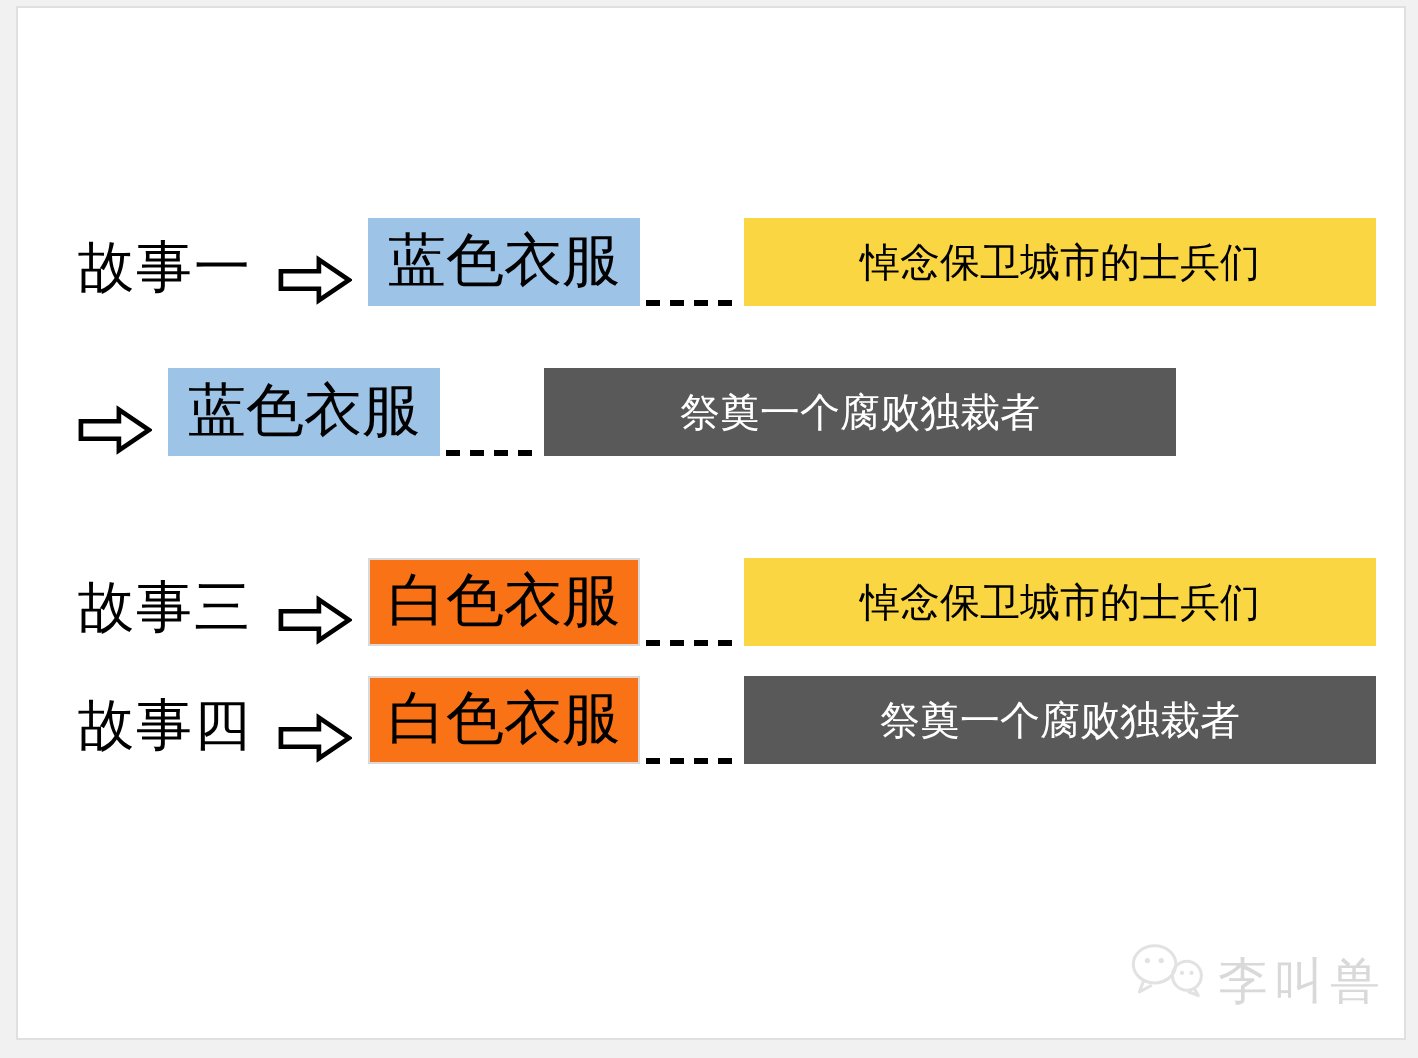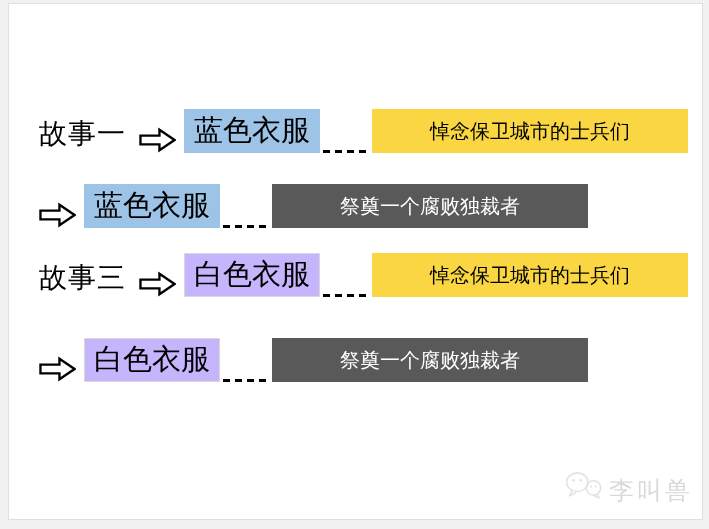--- a/index.html
+++ b/index.html
@@ -24,21 +24,21 @@
   .row {
     position: absolute;
     left: 30px;
     height: 35px;
     display: flex;
     align-items: flex-end;
     white-space: nowrap;
   }
   .row-1 { top: 114px; }
   .row-2 { top: 189px; }
-  .row-3 { top: 258px; }
+  .row-3 { top: 284px; }
   .row-4 { top: 343px; }
 
   .story-label {
     width: 100px;
     font-size: 28px;
     color: var(--text, #000000);
     letter-spacing: 1px;
   }
   .arrow {
     width: 37px;
@@ -54,21 +54,21 @@
     align-items: center;
     justify-content: center;
     font-size: 29px;
     color: var(--text, #000000);
     flex: 0 0 auto;
   }
   .clothes-box.blue {
     background: var(--blue-box, #9dc3e6);
   }
   .clothes-box.white {
-    background: #c4b5fd;
+    background: #f97316;
     border: 1px solid var(--white-box-border, #d9d9d9);
   }
   .dash {
     width: 46px;
     height: 3px;
     margin: 0 3px;
     background: repeating-linear-gradient(90deg,
       var(--text, #000) 0px, var(--text, #000) 7px,
       transparent 7px, transparent 12px);
     flex: 0 0 auto;
@@ -136,20 +136,21 @@
     <div class="story-label">故事三</div>
     <svg class="arrow" viewBox="0 0 38 26">
       <polygon points="1.5,8.5 21,8.5 21,2.5 36.5,13 21,23.5 21,17.5 1.5,17.5" fill="#ffffff" stroke="#000000" stroke-width="2.4" stroke-linejoin="miter"></polygon>
     </svg>
     <div class="clothes-box white">白色衣服</div>
     <div class="dash"></div>
     <div class="meaning-box yellow">悼念保卫城市的士兵们</div>
   </div>
 
   <div class="row row-4">
+    <div class="story-label">故事四</div>
     <svg class="arrow" viewBox="0 0 38 26">
       <polygon points="1.5,8.5 21,8.5 21,2.5 36.5,13 21,23.5 21,17.5 1.5,17.5" fill="#ffffff" stroke="#000000" stroke-width="2.4" stroke-linejoin="miter"></polygon>
     </svg>
     <div class="clothes-box white">白色衣服</div>
     <div class="dash"></div>
     <div class="meaning-box dark">祭奠一个腐败独裁者</div>
   </div>
 
   <div class="watermark">
     <svg class="wechat-icon" viewBox="0 0 40 32">

